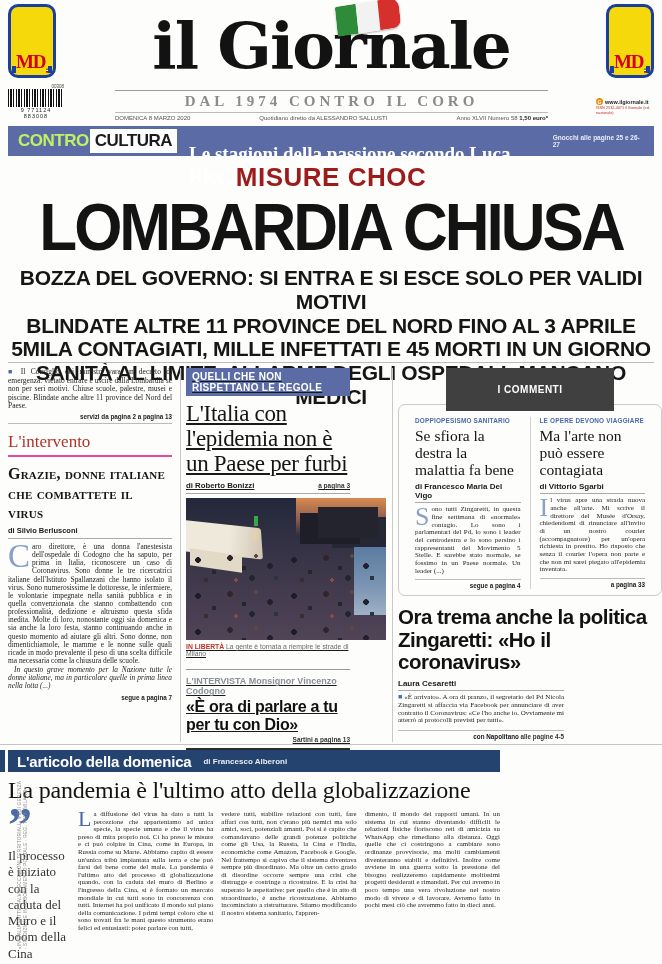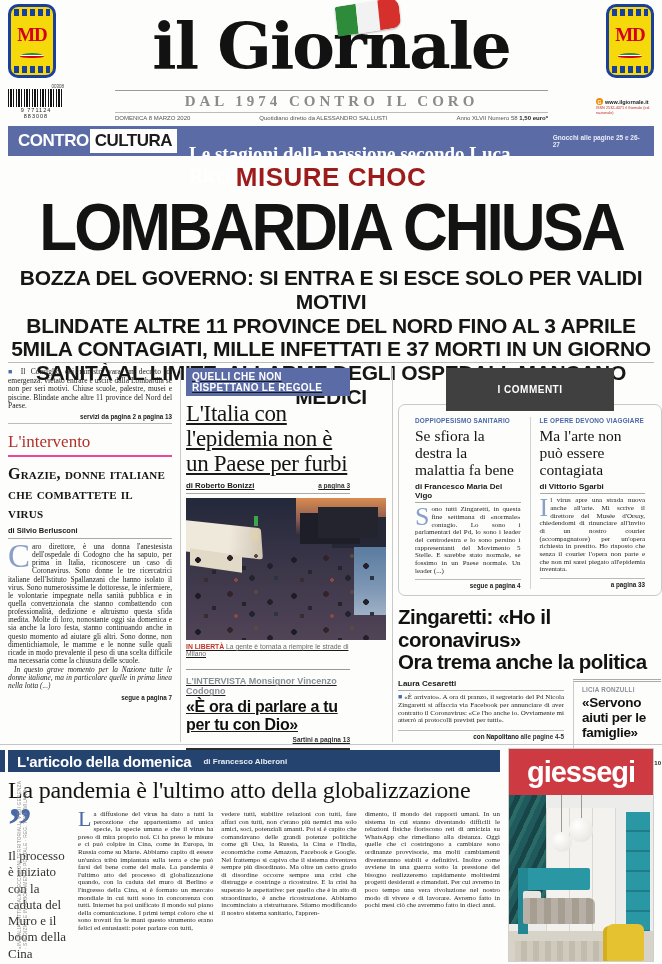--- a/index.html
+++ b/index.html
@@ -2,21 +2,21 @@
 <html><head>
 <meta charset="utf-8">
 <style>
   * { margin:0; padding:0; box-sizing:border-box; }
   html,body { background:#e9e9e9; }
   body { font-family:"Liberation Sans", sans-serif; }
   .page { position:relative; width:662px; height:964px; background:#fdfdfc; margin:0 auto; overflow:hidden; color:#1a1a1a; }
   .serif { font-family:"Liberation Serif", serif;margin-top:48px; }
 
   
-  .md-logo { position:absolute; width:48px; height:74px; background:#f6d90a; border:3px solid #1a3f9e; border-radius:10px; display:flex; flex-direction:column; justify-content:space-between; align-items:center; padding:2px 1px; }
+  .md-logo { position:absolute; width:48px; height:74px; background:#f6d90a; border:3px solid #1a3f9e; border-radius:10px; display:flex; flex-direction:row; justify-content:space-between; align-items:flex-end; padding:2px 1px; }
   .md-left { left:8px; top:4px; } .md-right { left:606px; top:4px; }
   .md-dashes { width:90%; height:7px; background:repeating-linear-gradient(90deg,#1a3f9e 0 5px,#f6d90a 5px 8px); }
   .md-text { color:#d6001c; font-weight:900; font-size:19px; font-family:"Liberation Serif",serif; letter-spacing:-1px; }
   .md-wave { width:60%; height:5px; background:linear-gradient(180deg,#2e8b3a 0 40%,#fff 40% 60%,#d6001c 60% 100%); border-radius:50% 50% 40% 40%/70% 70% 30% 30%; }
 
   .masthead-title { position:absolute; left:70px; right:70px; top:8px; text-align:center; font-family:"DejaVu Serif","Liberation Serif",serif; font-weight:900; font-size:64px; letter-spacing:-2px; color:#121212; }
   .flag { position:absolute; left:336px; top:2px; width:64px; height:30px; transform:rotate(-6deg) skewY(-3deg); display:flex; border-radius:2px 10px 8px 2px; overflow:hidden; box-shadow:0 1px 2px rgba(0,0,0,.3); }
   .flag i { flex:1; } .flag i:nth-child(1){background:#2e8b3a;} .flag i:nth-child(2){background:#f2f2f2;} .flag i:nth-child(3){background:#d6302c;}
   .tagline-wrap { position:absolute; left:115px; right:114px; top:90px; border-top:1px solid #9a9a9a; text-align:center; padding-top:2px; }
   .tagline { font-family:"Liberation Serif",serif; font-size:15px; letter-spacing:4px; color:#8b8b8b; font-weight:600; }
@@ -27,21 +27,21 @@
   .barcode-num { font-size:5.5px; letter-spacing:1px; color:#222; text-align:center; }
   .barcode-top { font-size:4.5px; text-align:right; color:#444; }
   .site-wrap { position:absolute; left:596px; top:98px; width:62px; text-align:left; }
   .site-line { display:flex; align-items:center; gap:2px; }
   .g-icon { width:7px; height:7px; border-radius:50%; background:#f08a00; color:#fff; font-size:5px; font-weight:900; display:flex; align-items:center; justify-content:center; }
   .site-url { font-size:5.5px; font-weight:800; color:#222; }
   .issn { font-size:3.8px; color:#c03028; margin-top:1px; line-height:1.2; }
 
   
   .contro-bar { position:absolute; left:8px; right:8px; top:126px; height:30px; background:#5a6ba6; display:flex; align-items:center; padding:0 8px 0 10px; }
-  .contro-1 { color:#ffffff; font-weight:900; font-size:17px; letter-spacing:-.5px; }
+  .contro-1 { color:#bef264; font-weight:900; font-size:17px; letter-spacing:-.5px; }
   .contro-2 { background:#fff; color:#1c1c1c; font-weight:900; font-size:17px; letter-spacing:-.5px; padding:2px 5px; margin-left:1px; }
   .contro-title { color:#fff; font-family:"Liberation Serif",serif; font-weight:700; font-size:19px; margin-left:12px; }
   .contro-ref { margin-left:auto; color:#e8ecf6; font-size:6.5px; font-weight:700; }
 
   
   .lead { position:absolute; left:8px; right:8px; top:162px; text-align:center; }
   .lead-kicker { color:#9c1c1c; font-weight:900; font-size:26px; letter-spacing:.5px; }
   .lead-headline { color:#131313; font-weight:900; font-size:62px; letter-spacing:-3px; line-height:1.02; transform:scaleY(1.08); transform-origin:top; }
   .lead-subs { margin-top:10px; }
   .lead-subs span { display:block; font-weight:900; font-size:21px; letter-spacing:-.3px; line-height:1.13; color:#161616; }
@@ -217,21 +217,21 @@
     <span class="contro-title serif">Le stagioni della passione secondo Luca Ricci</span>
     <span class="contro-ref">Gnocchi alle pagine 25 e 26-27</span>
   </div>
 
   <div class="lead">
     <div class="lead-kicker">MISURE CHOC</div>
     <div class="lead-headline">LOMBARDIA CHIUSA</div>
     <div class="lead-subs">
       <span>BOZZA DEL GOVERNO: SI ENTRA E SI ESCE SOLO PER VALIDI MOTIVI</span>
       <span>BLINDATE ALTRE 11 PROVINCE DEL NORD FINO AL 3 APRILE</span>
-      <span>5MILA CONTAGIATI, MILLE INFETTATI E 37 MORTI IN UN GIORNO</span>
+      <span>5MILA CONTAGIATI, MILLE INFETTATI E 45 MORTI IN UN GIORNO</span>
       <span>SANITÀ AL LIMITE, ALLARME DEGLI OSPEDALI: MANCANO MEDICI</span>
     </div>
   </div>
   <div class="lead-rule"></div>
 
   <div class="middle">
     <div class="vrule vr1"></div>
     <div class="vrule vr2"></div>
 
     <div class="colL">
@@ -283,35 +283,29 @@
           <div class="cm-kicker">LE OPERE DEVONO VIAGGIARE</div>
           <div class="cm-head">Ma l'arte non può essere contagiata</div>
           <div class="cm-by">di Vittorio Sgarbi</div>
           <p class="cm-body"><span class="cm-drop">I</span><span>l virus apre una strada nuova anche all'arte. Mi scrive il direttore del Musée d'Orsay, chiedendomi di rinunciare all'invito di un nostro courier (accompagnatore) per un'opera richiesta in prestito. Ho risposto che senza il courier l'opera non parte e che non mi sarei piegato all'epidemia inventata.</span></p>
           <div class="cm-foot">a pagina 33</div>
         </div>
       </div>
 
       <div class="quar">
         <div class="q-head">
+          <span>Ora trema anche la politica</span>
           <span>Zingaretti: «Ho il coronavirus»</span>
-          <span>Ora trema anche la politica</span>
         </div>
         <div class="q-cols">
           <div class="q-main">
             <div class="q-by">Laura Cesaretti</div>
             <p class="q-body"><span class="bullet">■</span><span> «È arrivato». A ora di pranzo, il segretario del Pd Nicola Zingaretti si affaccia via Facebook per annunciare di aver contratto il Coronavirus: «Ce l'ho anche io. Ovviamente mi atterrò ai protocolli previsti per tutti».</span></p>
             <div class="q-foot"><b>con Napolitano</b><span> alle pagine 4-5</span></div>
           </div>
-          <div class="q-side">
-            <div class="qs-kicker">LICIA RONZULLI</div>
-            <div class="qs-head">«Servono aiuti per le famiglie»</div>
-            <div class="qs-by">Sabrina Cottone</div>
-            <div class="qs-ref">a pagina 10</div>
-          </div>
         </div>
       </div>
     </div>
   </div>
 
   <div class="bottom-rule"></div>
 
   <div class="sunday">
     <div class="sun-edge"></div>
     <div class="sun-bar">
@@ -323,37 +317,16 @@
       <div class="sun-quote">
         <div class="quote-mark">”</div>
         <div class="pull">Il processo è iniziato con la caduta del Muro e il boom della Cina</div>
       </div>
       <p class="sun-col"><span class="sun-drop">L</span><span>a diffusione del virus ha dato a tutti la percezione che apparteniamo ad unica specie, la specie umana e che il virus ha preso di mira proprio noi. Ci ha preso le misure e ci può colpire in Cina, come in Europa, in Russia come su Marte. Abbiamo capito di essere un'unica tribù impiantata sulla terra e che può farsi del bene come del male. La pandemia è l'ultimo atto del processo di globalizzazione quando, con la caduta del muro di Berlino e l'ingresso della Cina, si è formato un mercato mondiale in cui tutti sono in concorrenza con tutti. Internet ha poi unificato il mondo sul piano della comunicazione. I primi tempi coloro che si sono trovati fra le mani questo strumento erano felici ed entusiasti: poter parlare con tutti,</span></p>
       <p class="sun-col">vedere tutti, stabilire relazioni con tutti, fare affari con tutti, non c'erano più nemici ma solo amici, soci, potenziali amanti. Poi si è capito che comandavano delle grandi potenze politiche come gli Usa, la Russia, la Cina e l'India, economiche come Amazon, Facebook e Google. Nel frattempo si capiva che il sistema diventava sempre più disordinato. Ma oltre un certo grado di disordine occorre sempre una crisi che distrugge e costringe a ricostruire. E la crisi ha superato le aspettative: per quello che è in atto di straordinario, è anche ricostruzione. Abbiamo incominciato a ristrutturare. Stiamo modificando il nostro sistema sanitario, l'appren-</p>
       <p class="sun-col">dimento, il mondo dei rapporti umani. In un sistema in cui stanno diventando difficili le relazioni fisiche fioriscono reti di amicizia su WhatsApp che rimediano alla distanza. Oggi quelle che ci costringono a cambiare sono ordinanze provvisorie, ma molti cambiamenti diventeranno stabili e definitivi. Inoltre come avviene in una guerra sotto la pressione del bisogno realizzeremo rapidamente moltissimi progetti desiderati e rimandati. Per cui avremo in poco tempo una vera rivoluzione nel nostro modo di vivere e di lavorare. Avremo fatto in pochi mesi ciò che avremmo fatto in dieci anni.</p>
     </div>
   </div>
 
-  <div class="ad">
-    <div class="ad-band">
-      <span class="ad-brand">giessegi</span>
-    </div>
-    <div class="ad-photo">
-      <div class="adp-wallL"></div>
-      <div class="adp-ward"></div>
-      <div class="adp-col"></div>
-      <div class="adp-floor"></div>
-      <div class="adp-rug"></div>
-      <div class="adp-bunk"></div>
-      <div class="adp-post"></div>
-      <div class="adp-pill"></div>
-      <div class="adp-bed"></div>
-      <div class="adp-cord1"></div>
-      <div class="adp-cord2"></div>
-      <div class="adp-lamp1"></div>
-      <div class="adp-lamp2"></div>
-      <div class="adp-chair"></div>
-    </div>
-  </div>
 
   <div class="edge-note">«IN ITALIA FATTE SALVE ECCEZIONI TERRITORIALI» VEDI GERENZA · SPEDIZIONE IN ABBONAMENTO POSTALE · REG. TRIB. MILANO</div>
 
 </div>
 
 </body></html>

